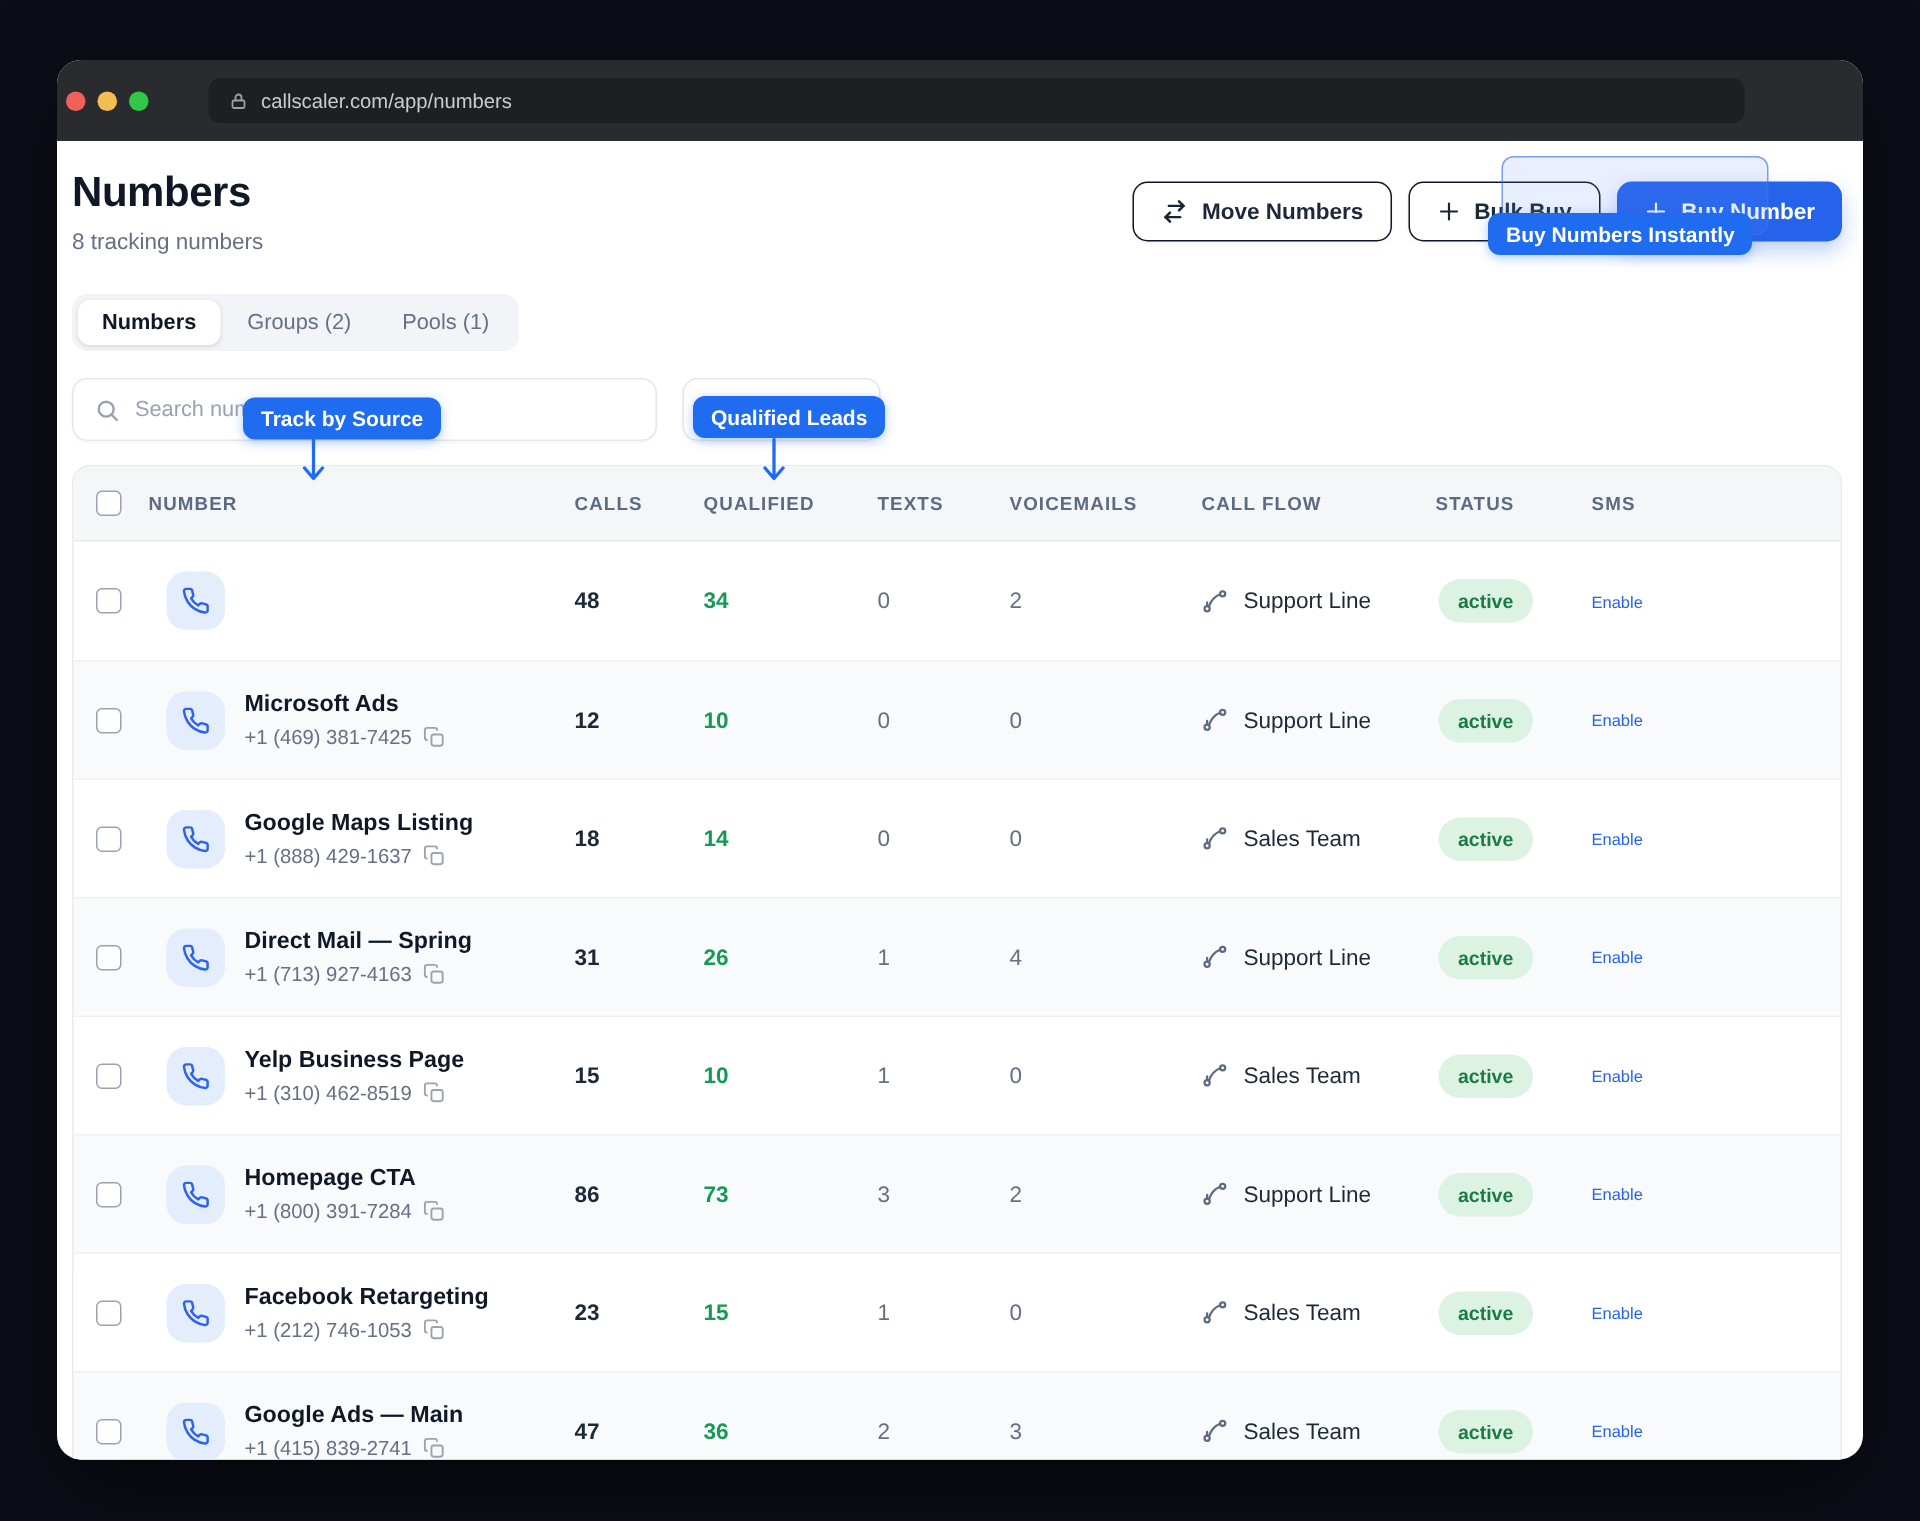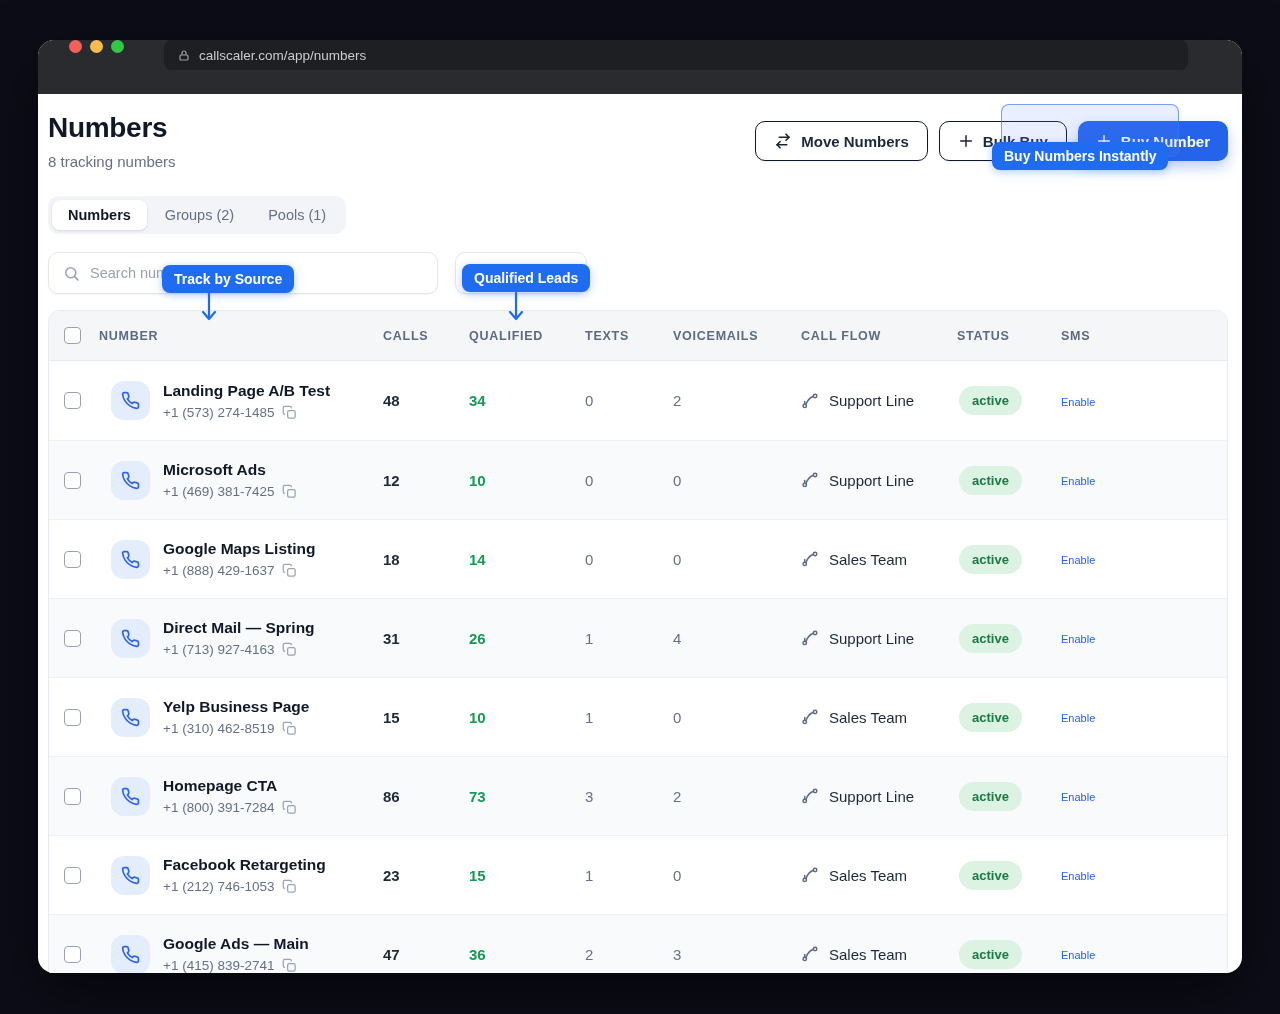--- a/index.html
+++ b/index.html
@@ -9,21 +9,21 @@
     font-family:"Liberation Sans", sans-serif;
     position:relative;
     overflow:hidden;
   }
   .window {
     position:absolute; left:38px; top:40px; width:1204px; height:933px;
     background:#ffffff; border-radius:16px; overflow:hidden;
     box-shadow:0 20px 60px rgba(0,0,0,.5);
   }
   
-  .chrome { height:54px; background:#2a2b2e; display:flex; align-items:flex-start; padding:0 31px; }
+  .chrome { height:54px; background:#2a2b2e; display:flex; align-items:center; padding:0 6px; }
   .lights { display:flex; gap:8px; }
   .light { width:13px; height:13px; border-radius:50%; }
   .light.red { background:#f2605a; }
   .light.yellow { background:#f5bd4f; }
   .light.green { background:#33c748; }
   .urlbar {
     margin-left:40px; height:30px; width:1024px; background:#1e1f22;
     border-radius:8px; display:flex; align-items:center; gap:9px;
     padding:0 14px; color:#c9cbd1; font-size:13.5px;
   }
@@ -217,32 +217,20 @@
   <div class="grid-cols row">
     <div class="cb-cell">
               <span class="cb"></span>
             </div>
     <div class="num-cell">
       <span class="phone-badge">
         <svg width="19" height="19" viewBox="0 0 24 24" fill="none" stroke="#2f62f0" stroke-width="2.1" stroke-linecap="round" stroke-linejoin="round">
                   <path d="M22 16.92v3a2 2 0 0 1-2.18 2 19.79 19.79 0 0 1-8.63-3.07 19.5 19.5 0 0 1-6-6A19.79 19.79 0 0 1 2.08 4.18 2 2 0 0 1 4.06 2h3a2 2 0 0 1 2 1.72c.13.96.37 1.9.72 2.81a2 2 0 0 1-.45 2.11L8.09 9.91a16 16 0 0 0 6 6l1.27-1.27a2 2 0 0 1 2.11-.45c.91.35 1.85.59 2.81.72A2 2 0 0 1 22 16.92z"></path>
                 </svg>
       </span>
-      <div>
-        <div class="num-name">Landing Page A/B Test</div>
-        <div class="num-line">
-          <span class="num-phone">+1 (573) 274-1485</span>
-          <span class="copy">
-            <svg width="15" height="15" viewBox="0 0 24 24" fill="none" stroke="#9aa3b2" stroke-width="2">
-                      <rect x="9" y="9" width="12" height="12" rx="2.5"></rect>
-                      <path d="M5 15H4.5A2.5 2.5 0 0 1 2 12.5v-8A2.5 2.5 0 0 1 4.5 2h8A2.5 2.5 0 0 1 15 4.5V5"></path>
-                    </svg>
-          </span>
-        </div>
-      </div>
     </div>
     <div class="val">48</div>
     <div class="val qualified">34</div>
     <div class="val muted">0</div>
     <div class="val muted">2</div>
     <div class="flow-cell">
       <span style="display:inline-flex">
         <svg width="18" height="18" viewBox="0 0 24 24" fill="none" stroke="#5d6b82" stroke-width="2" stroke-linecap="round">
                   <circle cx="5" cy="18.5" r="2.3"></circle>
                   <circle cx="18.8" cy="5.2" r="2.3"></circle>

